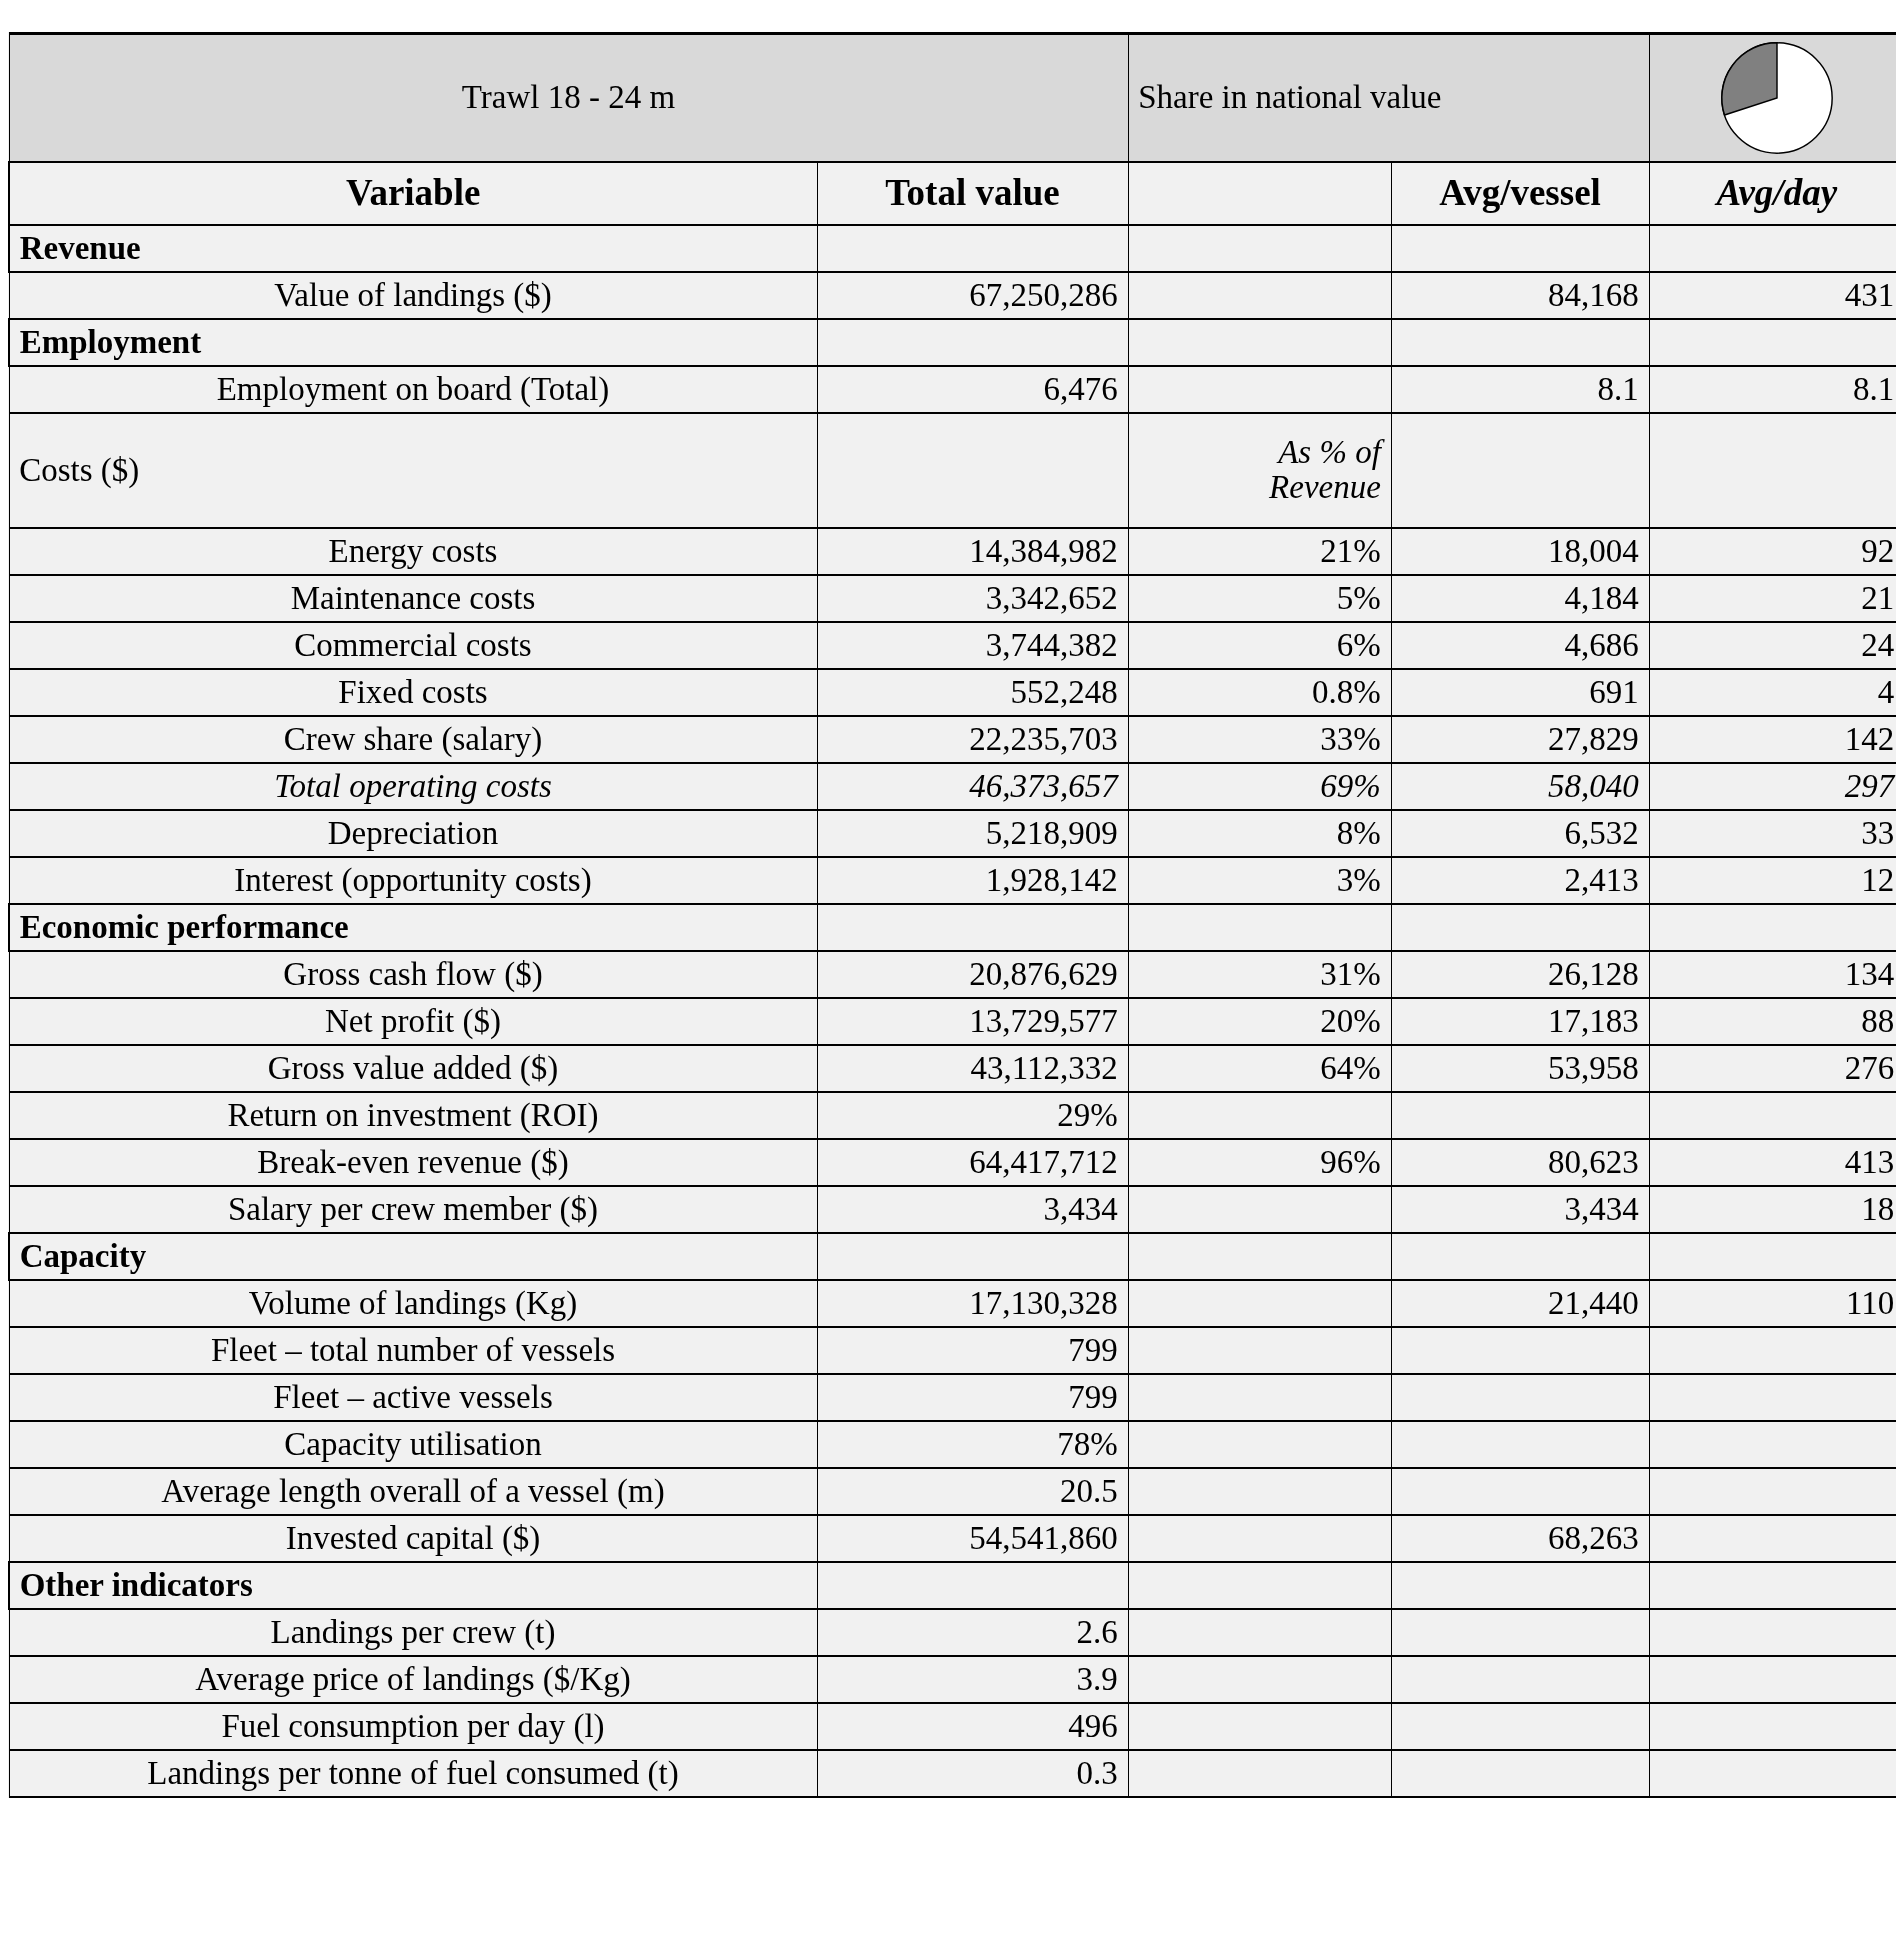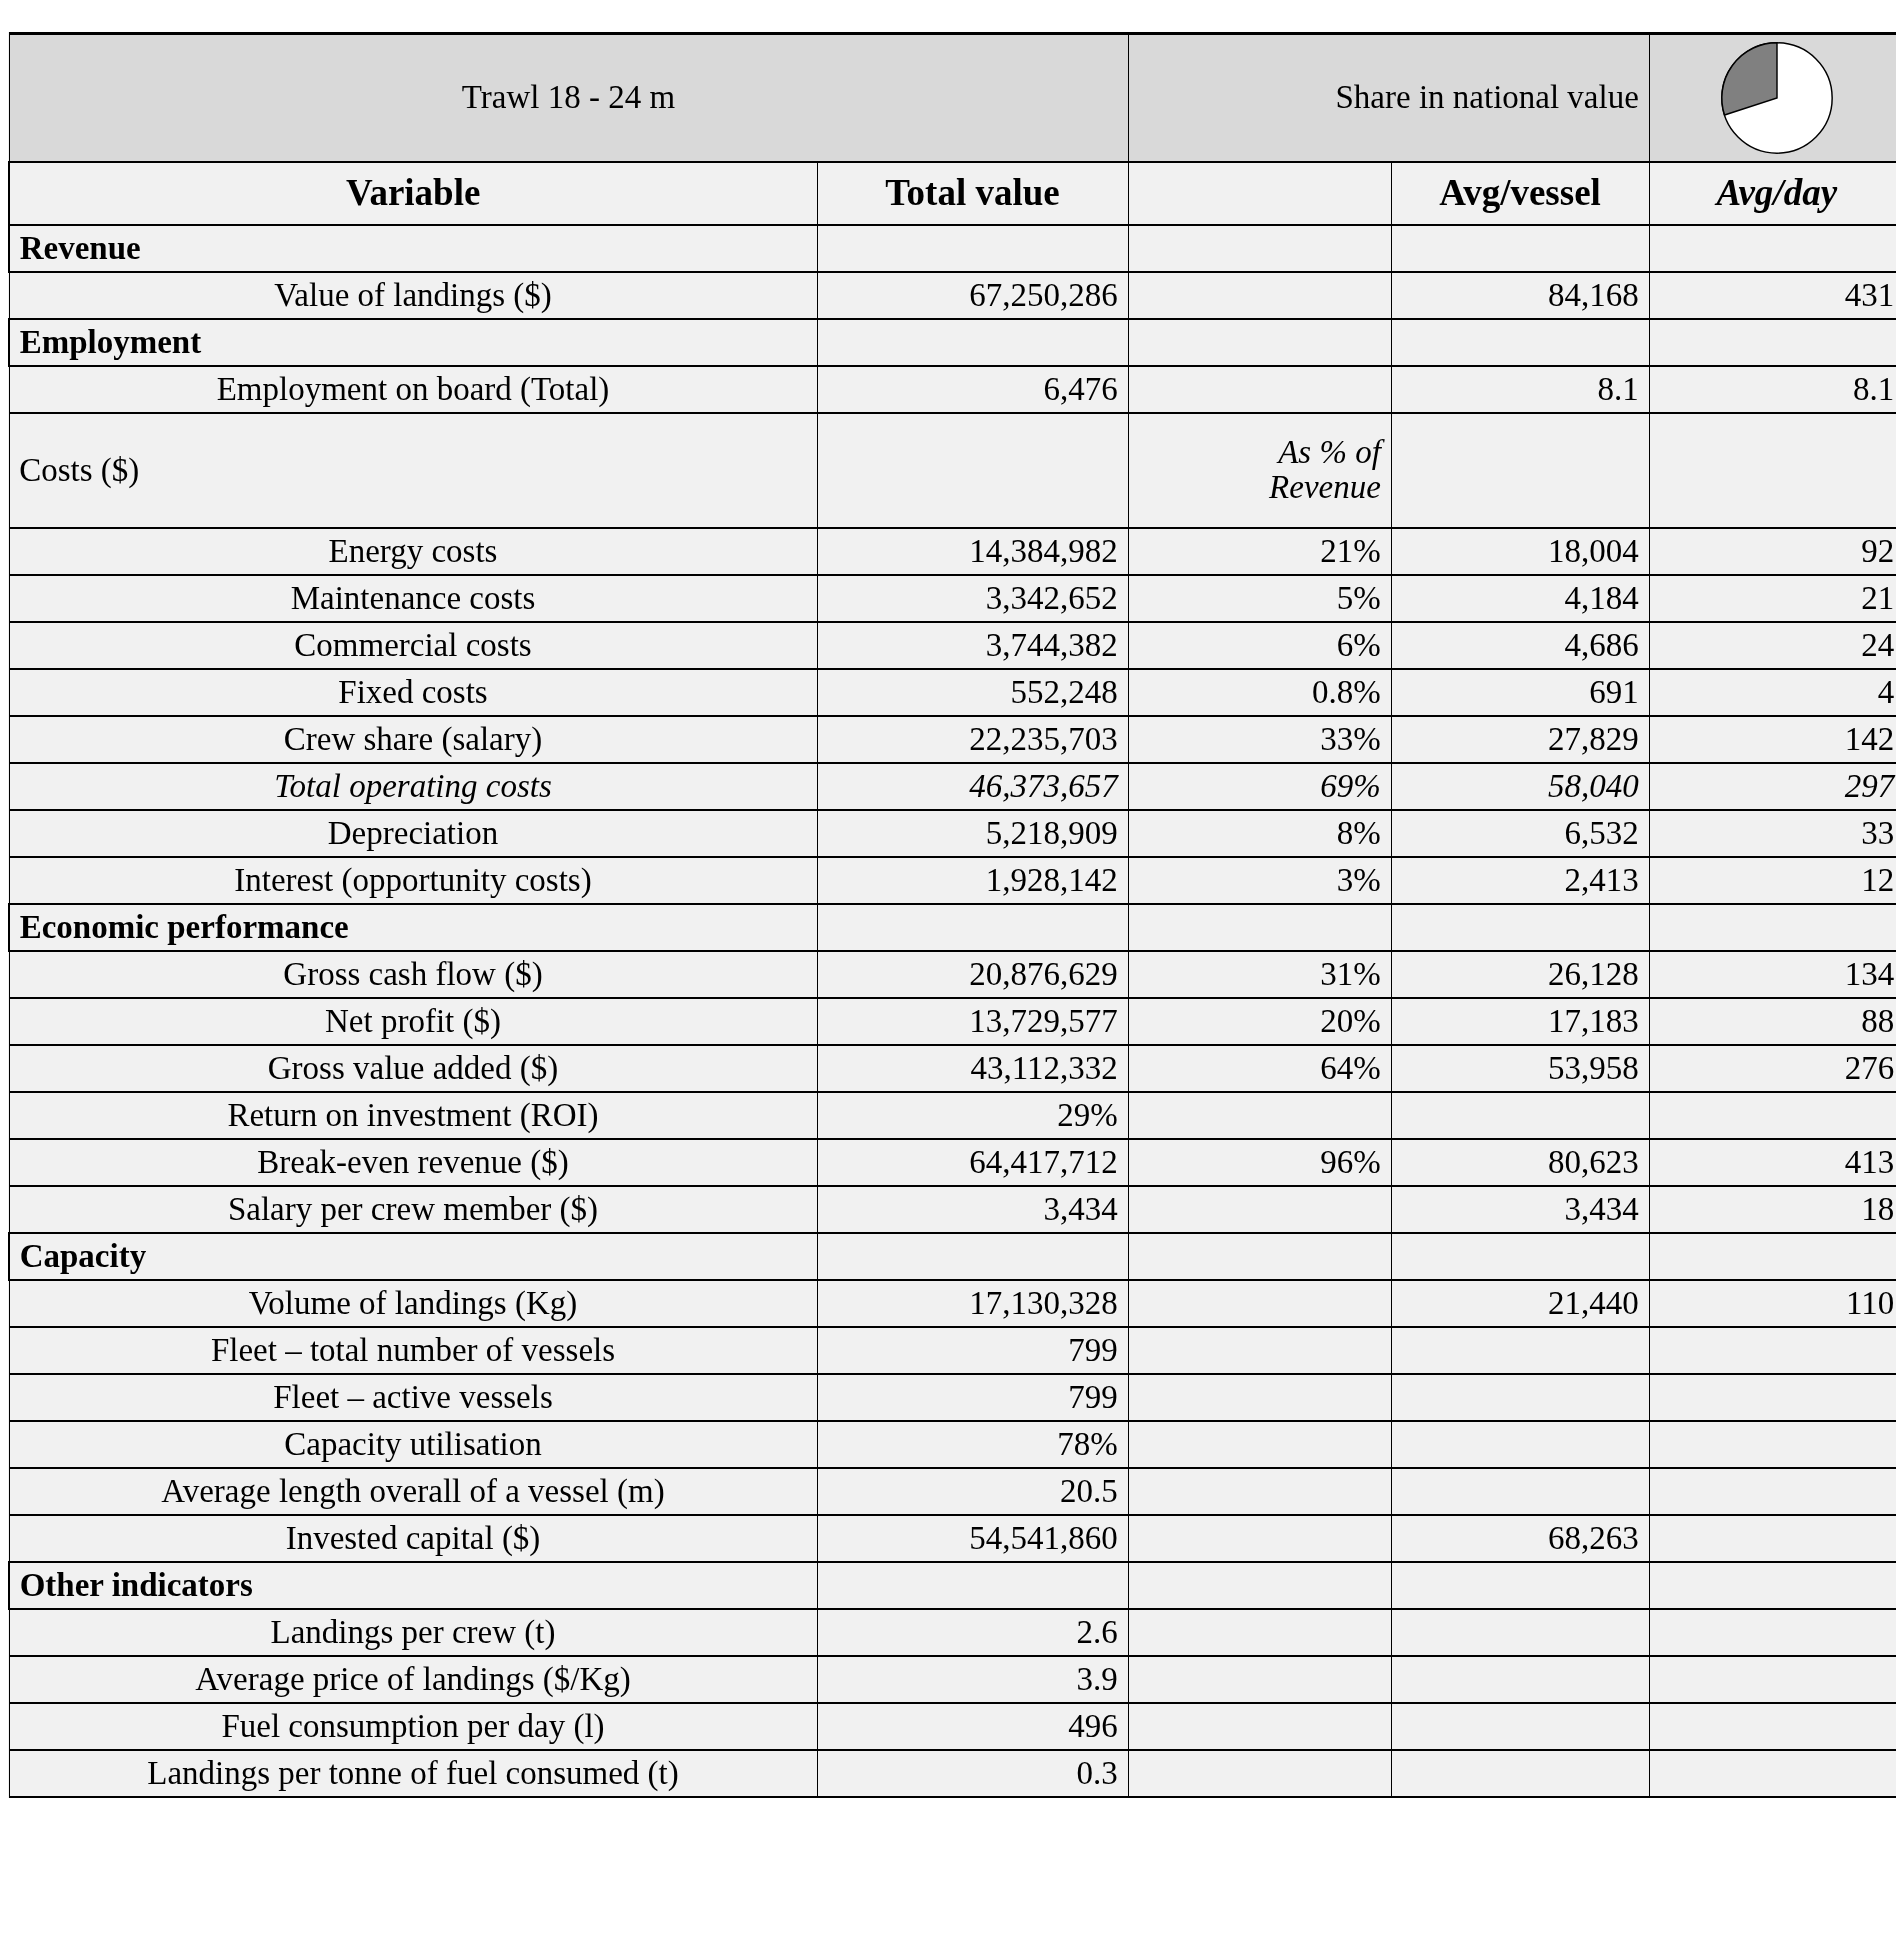--- a/index.html
+++ b/index.html
@@ -62,21 +62,21 @@
     border-bottom: 2.9px solid #000;
   }
   td.title-cell {
     text-align: center;
     font-weight: bold;
     font-size: 45px;
     border-left: 2.9px solid #000;
     border-right: 1px solid #ffffff;
   }
   td.share-cell {
-    text-align: right;
+    text-align: left;
     font-weight: bold;
     font-size: 37px;
     border-left: 1px solid #ffffff;
     border-right: 2.9px solid #000;
   }
   td.pie-cell {
     background: #ffffff;
     text-align: center;
     padding: 0;
     border-left: 2.9px solid #000;

